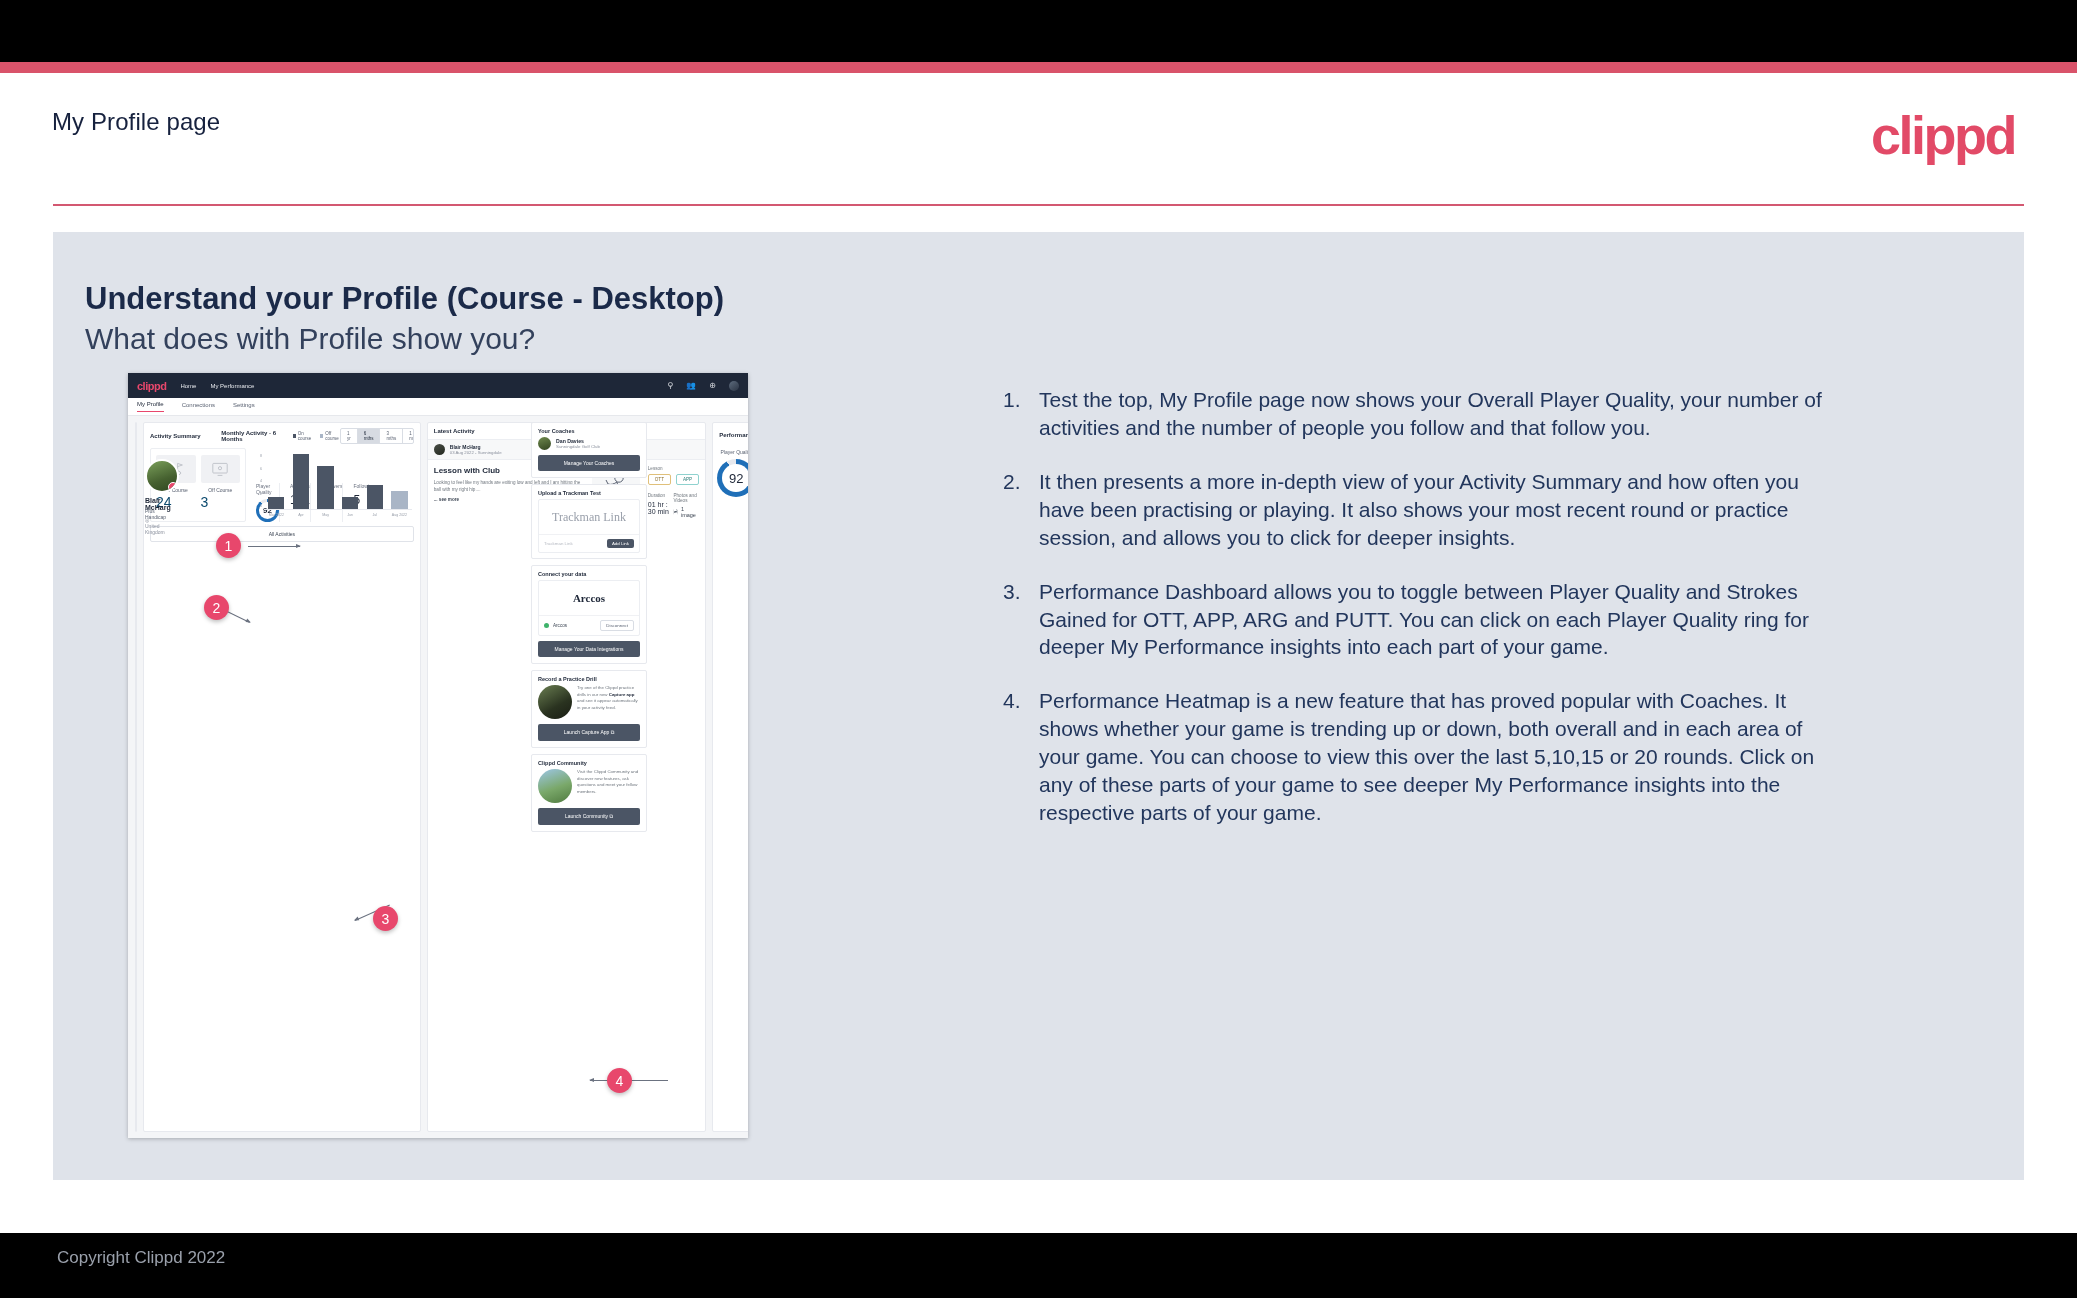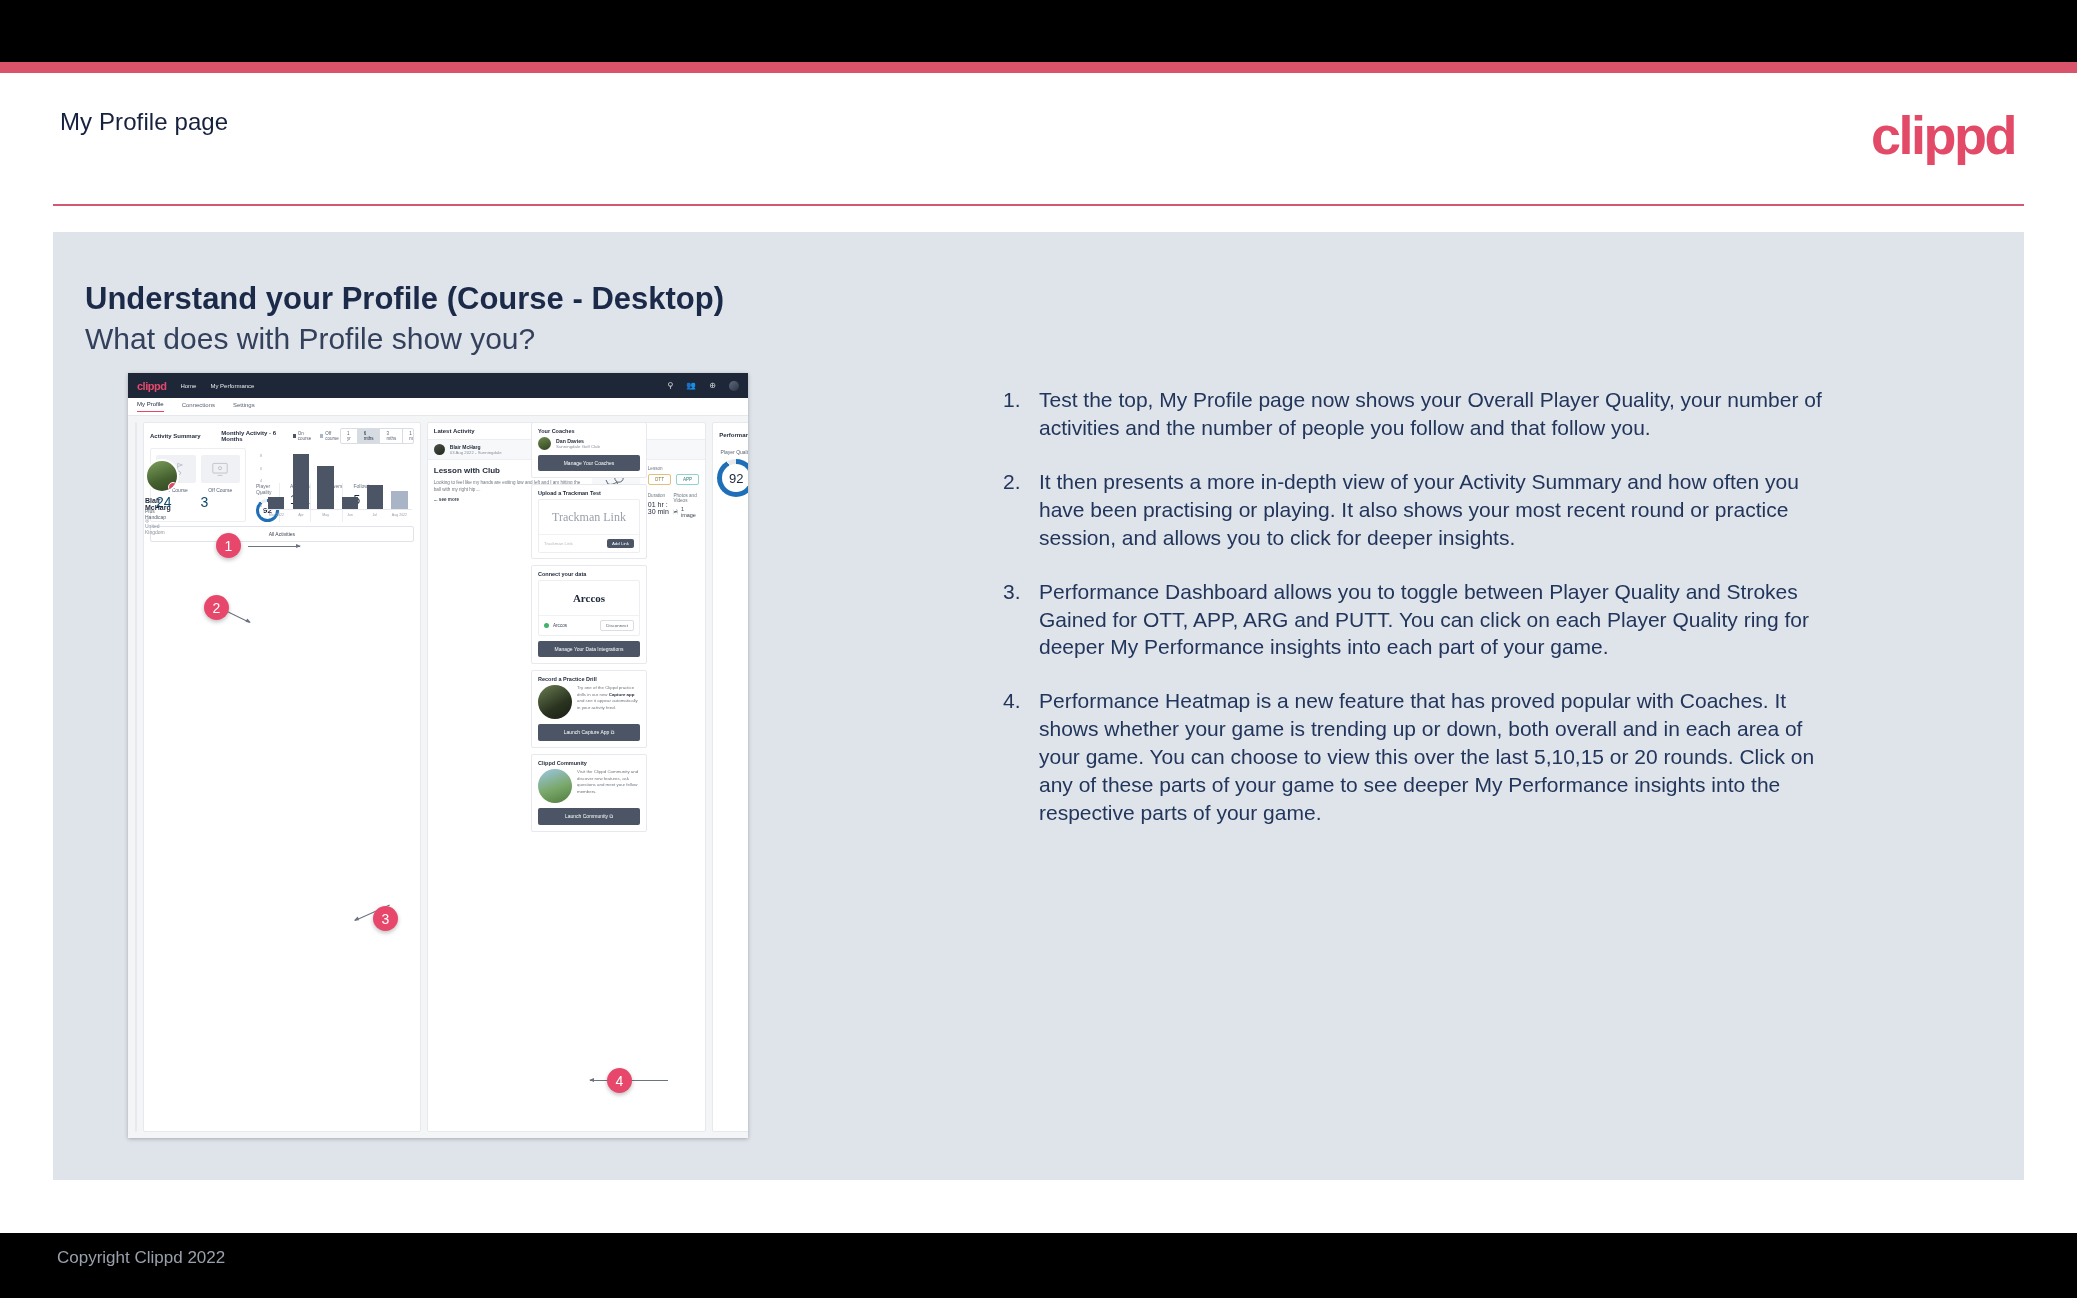--- a/index.html
+++ b/index.html
@@ -6,21 +6,21 @@
   html, body { width: 2077px; height: 1298px; background: #000; }
   body { font-family: "Liberation Sans", sans-serif; overflow: hidden; }
 
   .slide-wrap { position: absolute; left: 0; top: 0; width: 2077px; height: 1298px; background: #000; }
   .letterbox-top { position: absolute; left: 0; top: 0; width: 2077px; height: 62px; background: #000; }
   .pink-stripe { position: absolute; left: 0; top: 62px; width: 2077px; height: 11px; background: #d9536a; }
   .letterbox-bottom { position: absolute; left: 0; top: 1233px; width: 2077px; height: 65px; background: #000; }
   .slide { position: absolute; left: 0; top: 73px; width: 2077px; height: 1160px; background: #fff; }
 
   
-  .slide-title { position: absolute; left: 60px; top: 108px; font-size: 24px; color: #16213e; letter-spacing: .1px; }
+  .slide-title { position: absolute; left: 52px; top: 108px; font-size: 24px; color: #16213e; letter-spacing: .1px; }
   .logo { position: absolute; right: 62px; top: 108px; font-size: 54px; font-weight: bold; color: #e24a67;
           letter-spacing: -2.5px; line-height: 1; }
   .hr-pink { position: absolute; left: 53px; top: 204px; width: 1971px; height: 2px; background: #d35871; }
 
   
   .panel { position: absolute; left: 53px; top: 232px; width: 1971px; height: 948px; background: #dfe3ea; }
   .h1 { position: absolute; left: 85px; top: 281px; font-size: 31px; font-weight: bold; color: #1b2a49; }
   .h2 { position: absolute; left: 85px; top: 322px; font-size: 30px; color: #33415c; font-weight: normal; }
 
   

